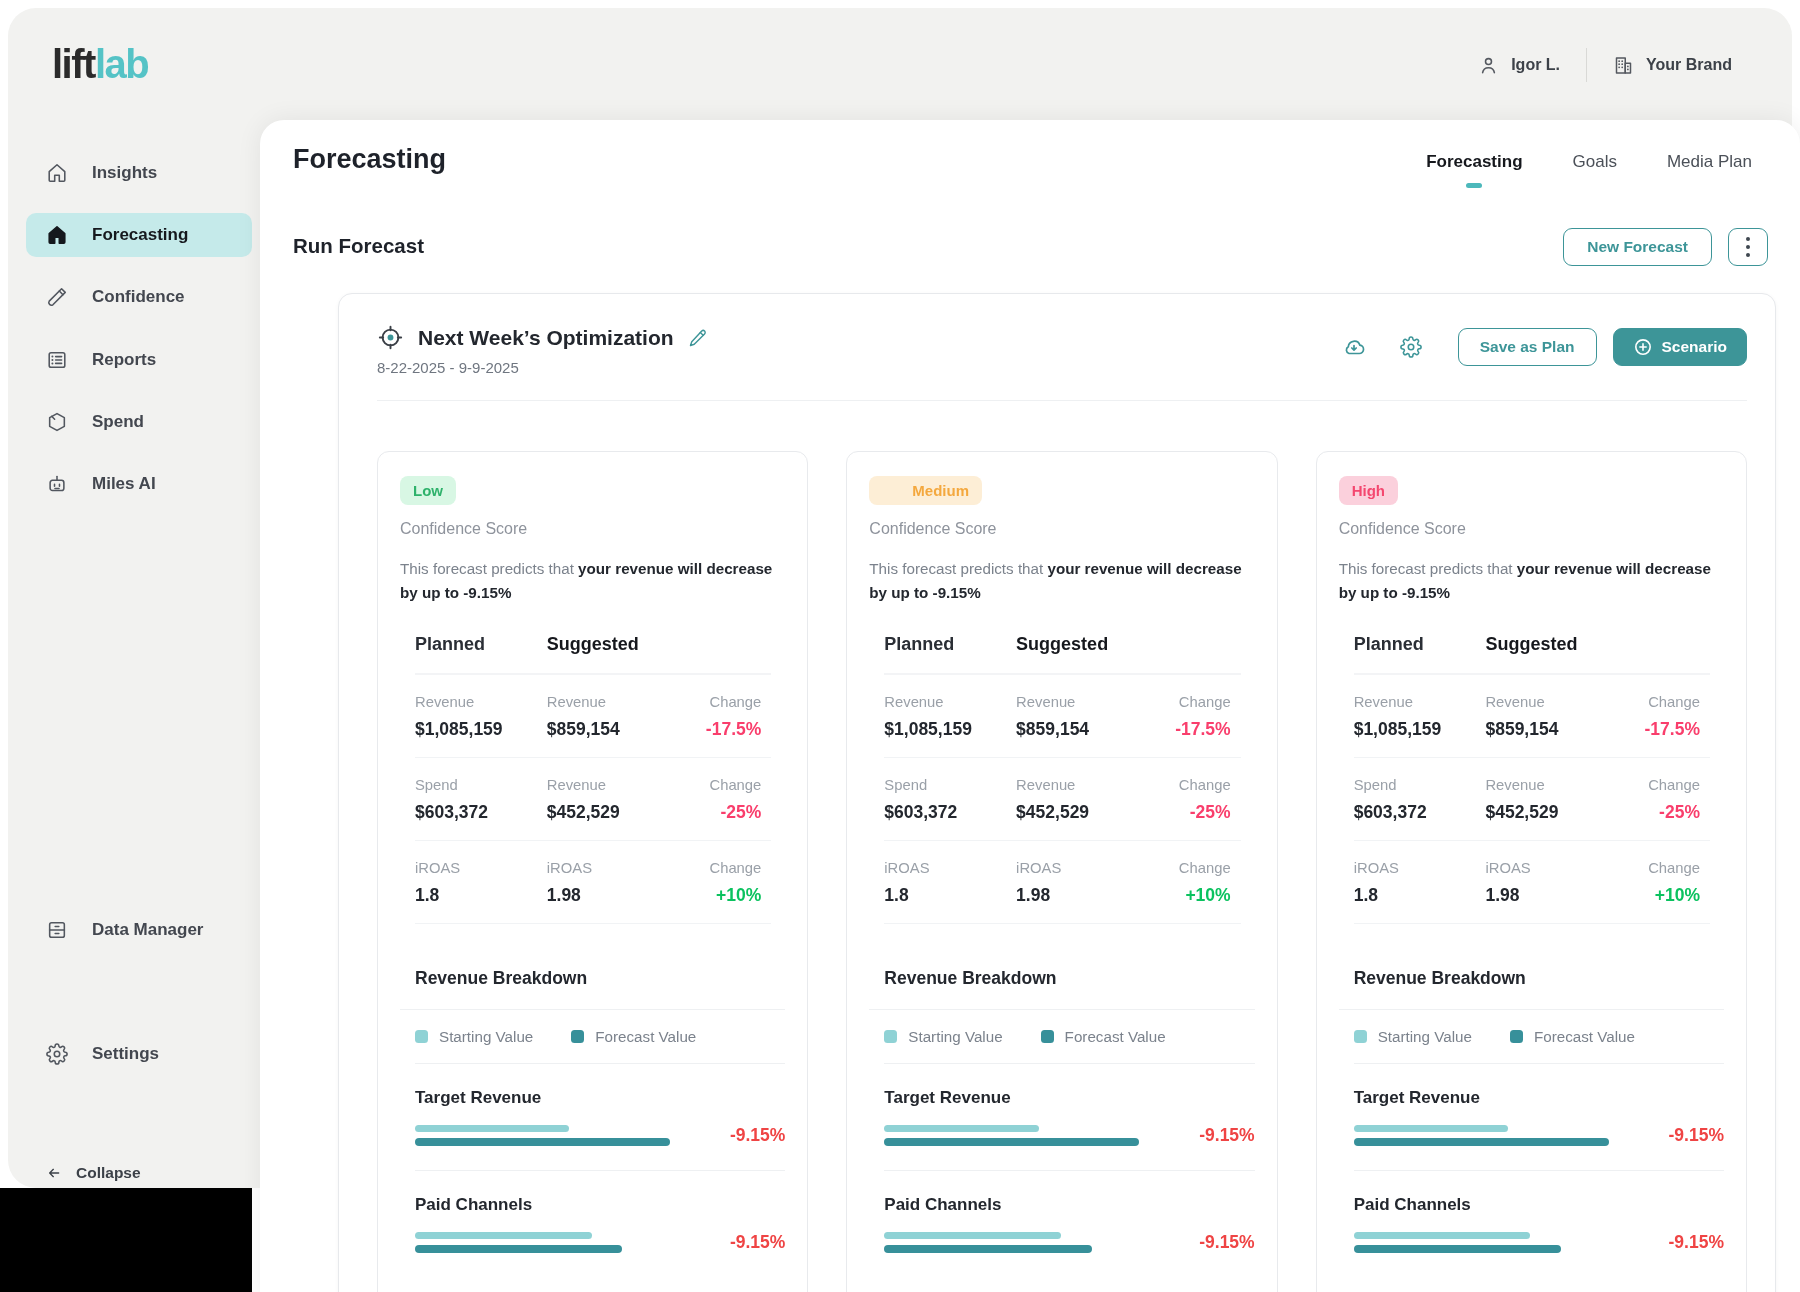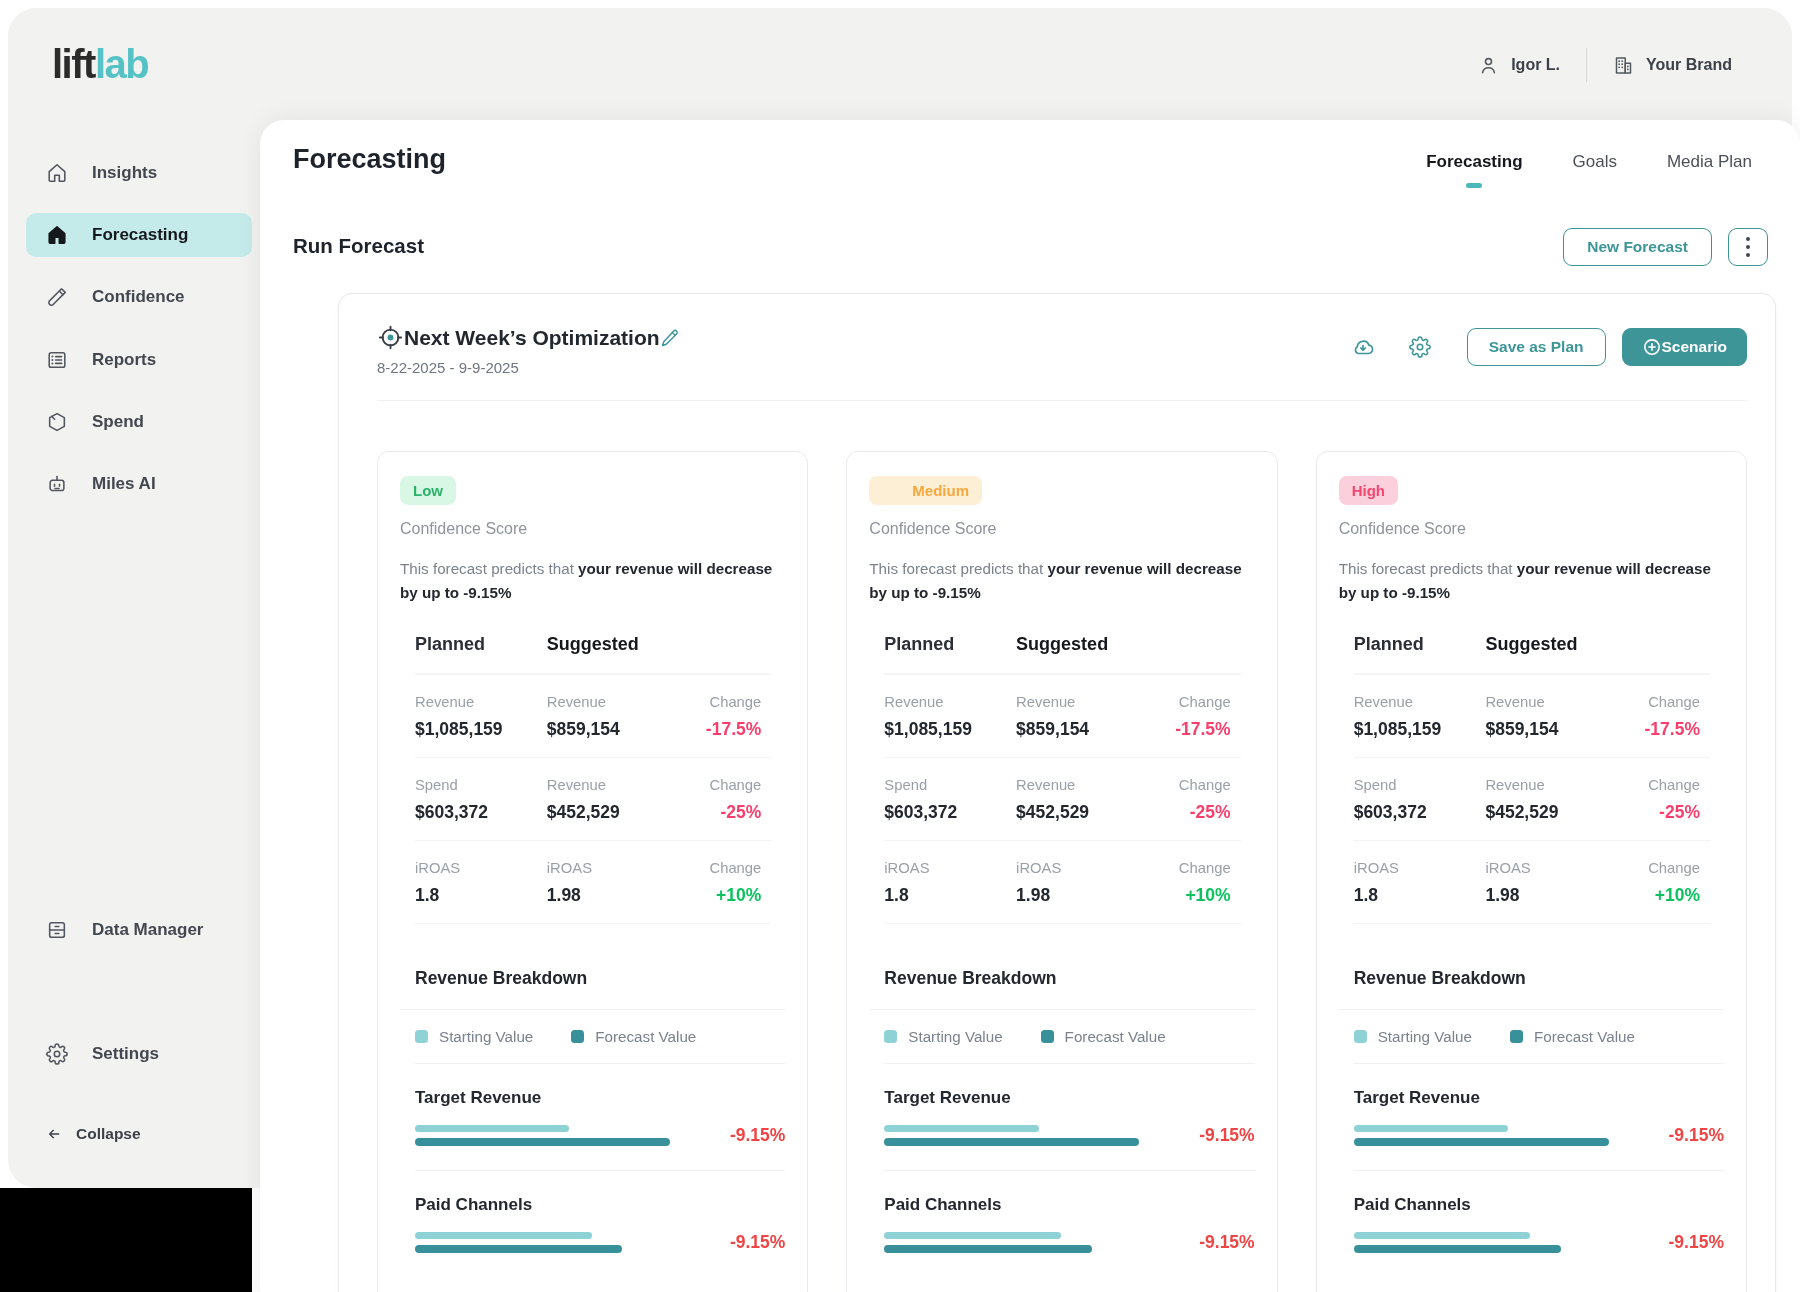--- a/index.html
+++ b/index.html
@@ -24,21 +24,21 @@
 
   
   .side-item { position:absolute; left:18px; width:226px; height:44px; border-radius:10px;
     display:flex; align-items:center; cursor:pointer; }
   .side-item .icon { margin-left:20px; color:#52575f; }
   .side-item .lbl { margin-left:24px; font-size:17px; font-weight:600; color:#43474f; }
   .side-item.active { background:#c5eaea; }
   .side-item.active .lbl { color:#15181d; font-weight:700; }
   .side-item.active .icon { color:#15181d; }
   .collapse { position:absolute; left:38px; display:flex; align-items:center; gap:14px;
-    font-size:15.5px; font-weight:600; color:#3c4148; cursor:pointer; }
+    font-size:15.5px; font-weight:600; color:#3c4148; cursor:pointer;margin-top:39px; }
 
   
   .panel { position:absolute; left:252px; top:112px; width:1540px; height:1180px;
     background:#ffffff; border-radius:24px 24px 0 0; box-shadow:0 0 26px rgba(0,0,0,.07); }
   .page-title { position:absolute; left:33px; top:24px; font-size:27px; font-weight:800; color:#1e222a; }
   .tabs { position:absolute; right:48px; top:32px; display:flex; gap:50px; }
   .tab { position:relative; font-size:17px; color:#4b5058; cursor:pointer; }
   .tab.active { font-weight:800; color:#16181d; }
   .tab .dash { position:absolute; left:50%; transform:translateX(-50%); bottom:-16px;
     width:16px; height:5px; border-radius:3px; background:#4cb8bb; }
@@ -49,27 +49,27 @@
   .btn.fill { background:#3d9598; color:#fff; border:1.5px solid #3d9598; }
   .new-forecast { position:absolute; right:88px; top:108px; height:38px; padding:0 23px; }
   .kebab { position:absolute; right:32px; top:108px; height:38px; width:40px; }
   .kebab .dots { display:flex; flex-direction:column; gap:4px; }
   .kebab .dots i { width:4px; height:4px; border-radius:50%; background:#3f4750; }
 
   
   .big-card { position:absolute; left:78px; top:173px; width:1438px; height:1060px;
     background:#fff; border:1px solid #e7e9ec; border-radius:14px;
     box-shadow:0 1px 4px rgba(0,0,0,.04); padding:30px 28px 0 38px; }
-  .fc-titlerow { display:flex; align-items:center; }
+  .fc-titlerow { display:flex; align-items:center; gap:14px; }
   .fc-title { font-size:21px; font-weight:700; color:#23272e; }
   .fc-date { margin-top:8px; font-size:15px; color:#6f7680; }
   .fc-controls { position:absolute; right:28px; top:34px; display:flex; align-items:center; }
   .fc-controls .icon-btn { color:#3d9598; cursor:pointer; display:inline-flex; }
   .save-plan { height:38px; padding:0 21px; margin-left:36px; }
-  .scenario { height:38px; padding:0 19px; margin-left:16px; }
+  .scenario { height:38px; padding:0 19px; margin-left:16px; gap:9px; }
   .fc-divider { margin-top:24px; margin-right:0; height:1px; background:#eef0f2; }
 
   
   .cols { display:flex; gap:38px; margin-top:50px; }
   .conf-card { flex:1; border:1px solid #e8eaed; border-radius:12px; padding:24px 22px;
     min-height:900px; background:#fff; }
   .badge { display:inline-block; padding:6px 13px; border-radius:8px; font-size:15px; font-weight:700; }
   .cs-label { margin-top:15px; font-size:16px; color:#8e939c; }
   .pred { margin-top:19px; font-size:15.2px; line-height:1.55; max-width:380px; }
   .pred .pfx { color:#7b828c; }

